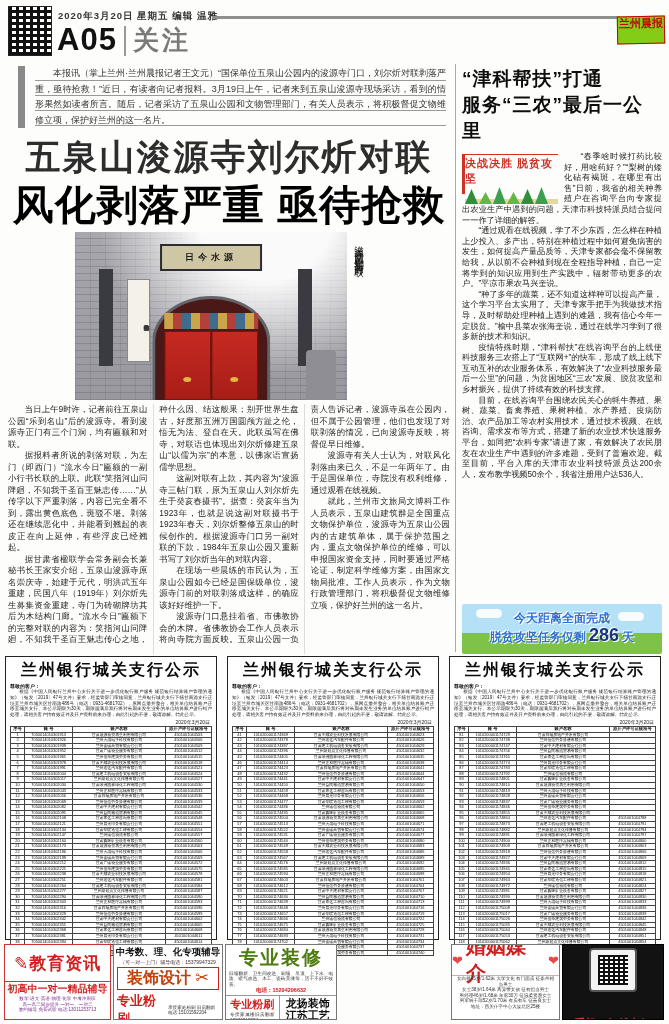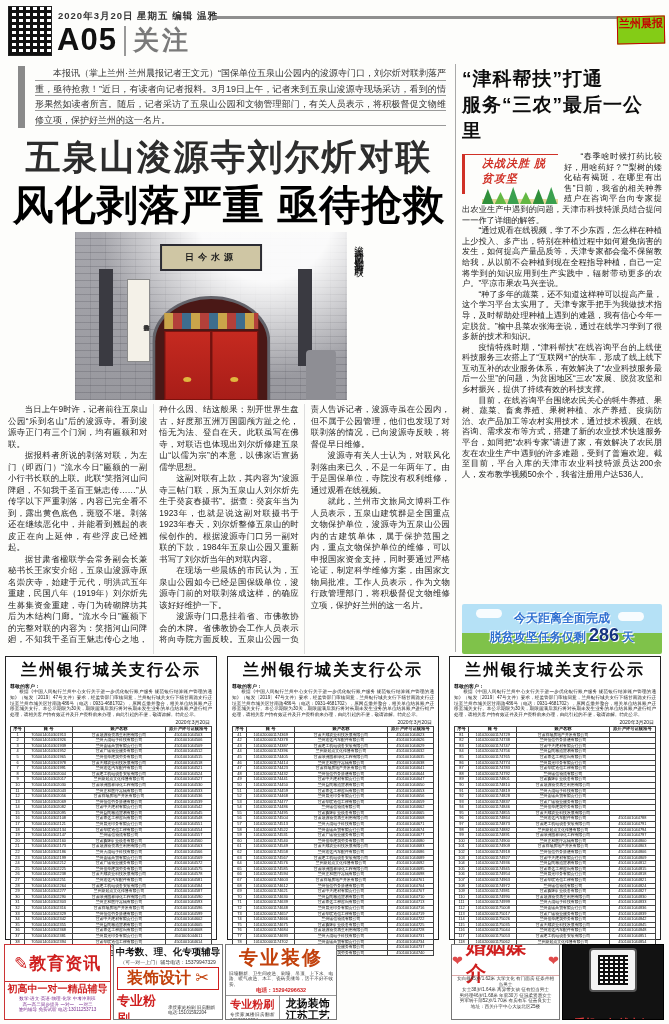--- a/index.html
+++ b/index.html
@@ -59,21 +59,21 @@
   
   .body3{position:absolute;left:8px;top:404px;width:442px;height:250px;overflow:hidden;
          column-count:3;column-gap:12px;column-rule:1px solid #ddd;}
   .body3 p{margin:0;font-size:8.4px;line-height:11.5px;text-align:justify;text-indent:2em;color:#1e1e1e;}
   
   .rcol{position:absolute;left:462px;top:66px;width:200px;}
   .rh{font-size:19px;font-weight:900;color:#0d0d0d;line-height:26px;letter-spacing:1px;}
   .rps{margin-top:8px;height:478px;overflow:hidden;}
   .rps p{margin:0;font-size:8.2px;line-height:10.6px;text-align:justify;text-indent:2em;color:#1e1e1e;}
   .badge{float:left;width:96px;height:40px;margin:2px 6px 2px 0;border-left:3px solid #d03127;
-         border-top:1px solid #d03127;padding:1px 0 0 17px;box-sizing:border-box;font-style:italic;}
+         border-top:1px solid #d03127;padding:1px 0 0 0;box-sizing:border-box;}
   .badge .bt{font-size:11px;font-weight:900;color:#d03127;letter-spacing:1px;}
   .trees{display:flex;align-items:flex-end;height:18px;background:linear-gradient(transparent 70%,#e6d79a 70%);}
   .tree{width:13px;height:15px;clip-path:polygon(50% 0,0 100%,100% 100%);margin-right:1px;}
   .t1{background:#2f8f3a;} .t2{background:#63b843;height:12px;} .t3{background:#3aa04e;height:17px;}
   .banner{position:absolute;left:462px;top:604px;width:200px;height:50px;border-radius:2px;overflow:hidden;
           background:linear-gradient(#b5e1f6 0 58%,#7fc24a 58% 100%);text-align:center;}
   .banner .cloud{position:absolute;width:26px;height:9px;border-radius:9px;background:#fff;opacity:.9;}
   .banner .c1{left:14px;top:5px;} .banner .c2{right:18px;top:8px;}
   .banner .bl{position:relative;font-size:12px;font-weight:900;color:#2f6fd0;line-height:17px;
               text-shadow:1px 1px 0 #fff,-1px -1px 0 #fff;}
@@ -100,21 +100,21 @@
   .a1 .sub{font-size:10px;font-weight:800;color:#cf1f1f;text-align:center;}
   .a1 .tiny,.tiny{font-size:4.6px;line-height:5.6px;color:#7a2e8e;text-align:center;}
   .a2{left:113px;width:110px;}
   .a2 .l1{font-size:9.5px;font-weight:900;color:#111;text-align:center;margin-top:1px;}
   .a2 .l2{font-size:5px;text-align:center;color:#333;}
   .a2 .mid{margin:2px 3px;border:1px solid #cf1f1f;text-align:center;font-size:16px;font-weight:900;color:#c2410c;}
   .a2 .bot{display:flex;align-items:center;justify-content:space-between;padding:0 3px;}
   .a2 .bot .pl{font-size:13px;font-weight:900;color:#cf1f1f;}
   .a2 .bot .pt{font-size:4.6px;color:#333;text-align:left;width:52px;line-height:5.4px;}
   .a3{left:225px;width:112px;}
-  .a3 .l1{font-size:19px;font-weight:900;color:#c2410c;text-align:center;letter-spacing:2px;}
+  .a3 .l1{font-size:19px;font-weight:900;color:#4d7c0f;text-align:center;letter-spacing:2px;}
   .a3 .t{font-size:4.6px;line-height:5.4px;color:#333;padding:0 3px;text-align:justify;}
   .a3 .ph{font-size:5.5px;color:#cf1f1f;font-weight:bold;text-align:center;}
   .a3 .bot{display:flex;border-top:1px solid #999;margin-top:1px;}
   .a3 .bl{width:46%;border-right:1px solid #999;padding:1px;}
   .a3 .bl .pl{font-size:11px;font-weight:900;color:#cf1f1f;text-align:center;}
   .a3 .br{flex:1;padding:1px;}
   .a3 .br .n{font-size:11px;font-weight:800;color:#111;text-align:center;line-height:12px;}
   .a4{left:339px;width:110px;}
   .a4 .top{display:flex;align-items:center;justify-content:center;gap:4px;height:28px;border-bottom:1px solid #b55;}
   .a4 .nm{font-size:17px;font-weight:900;color:#cf1f1f;letter-spacing:1px;}

